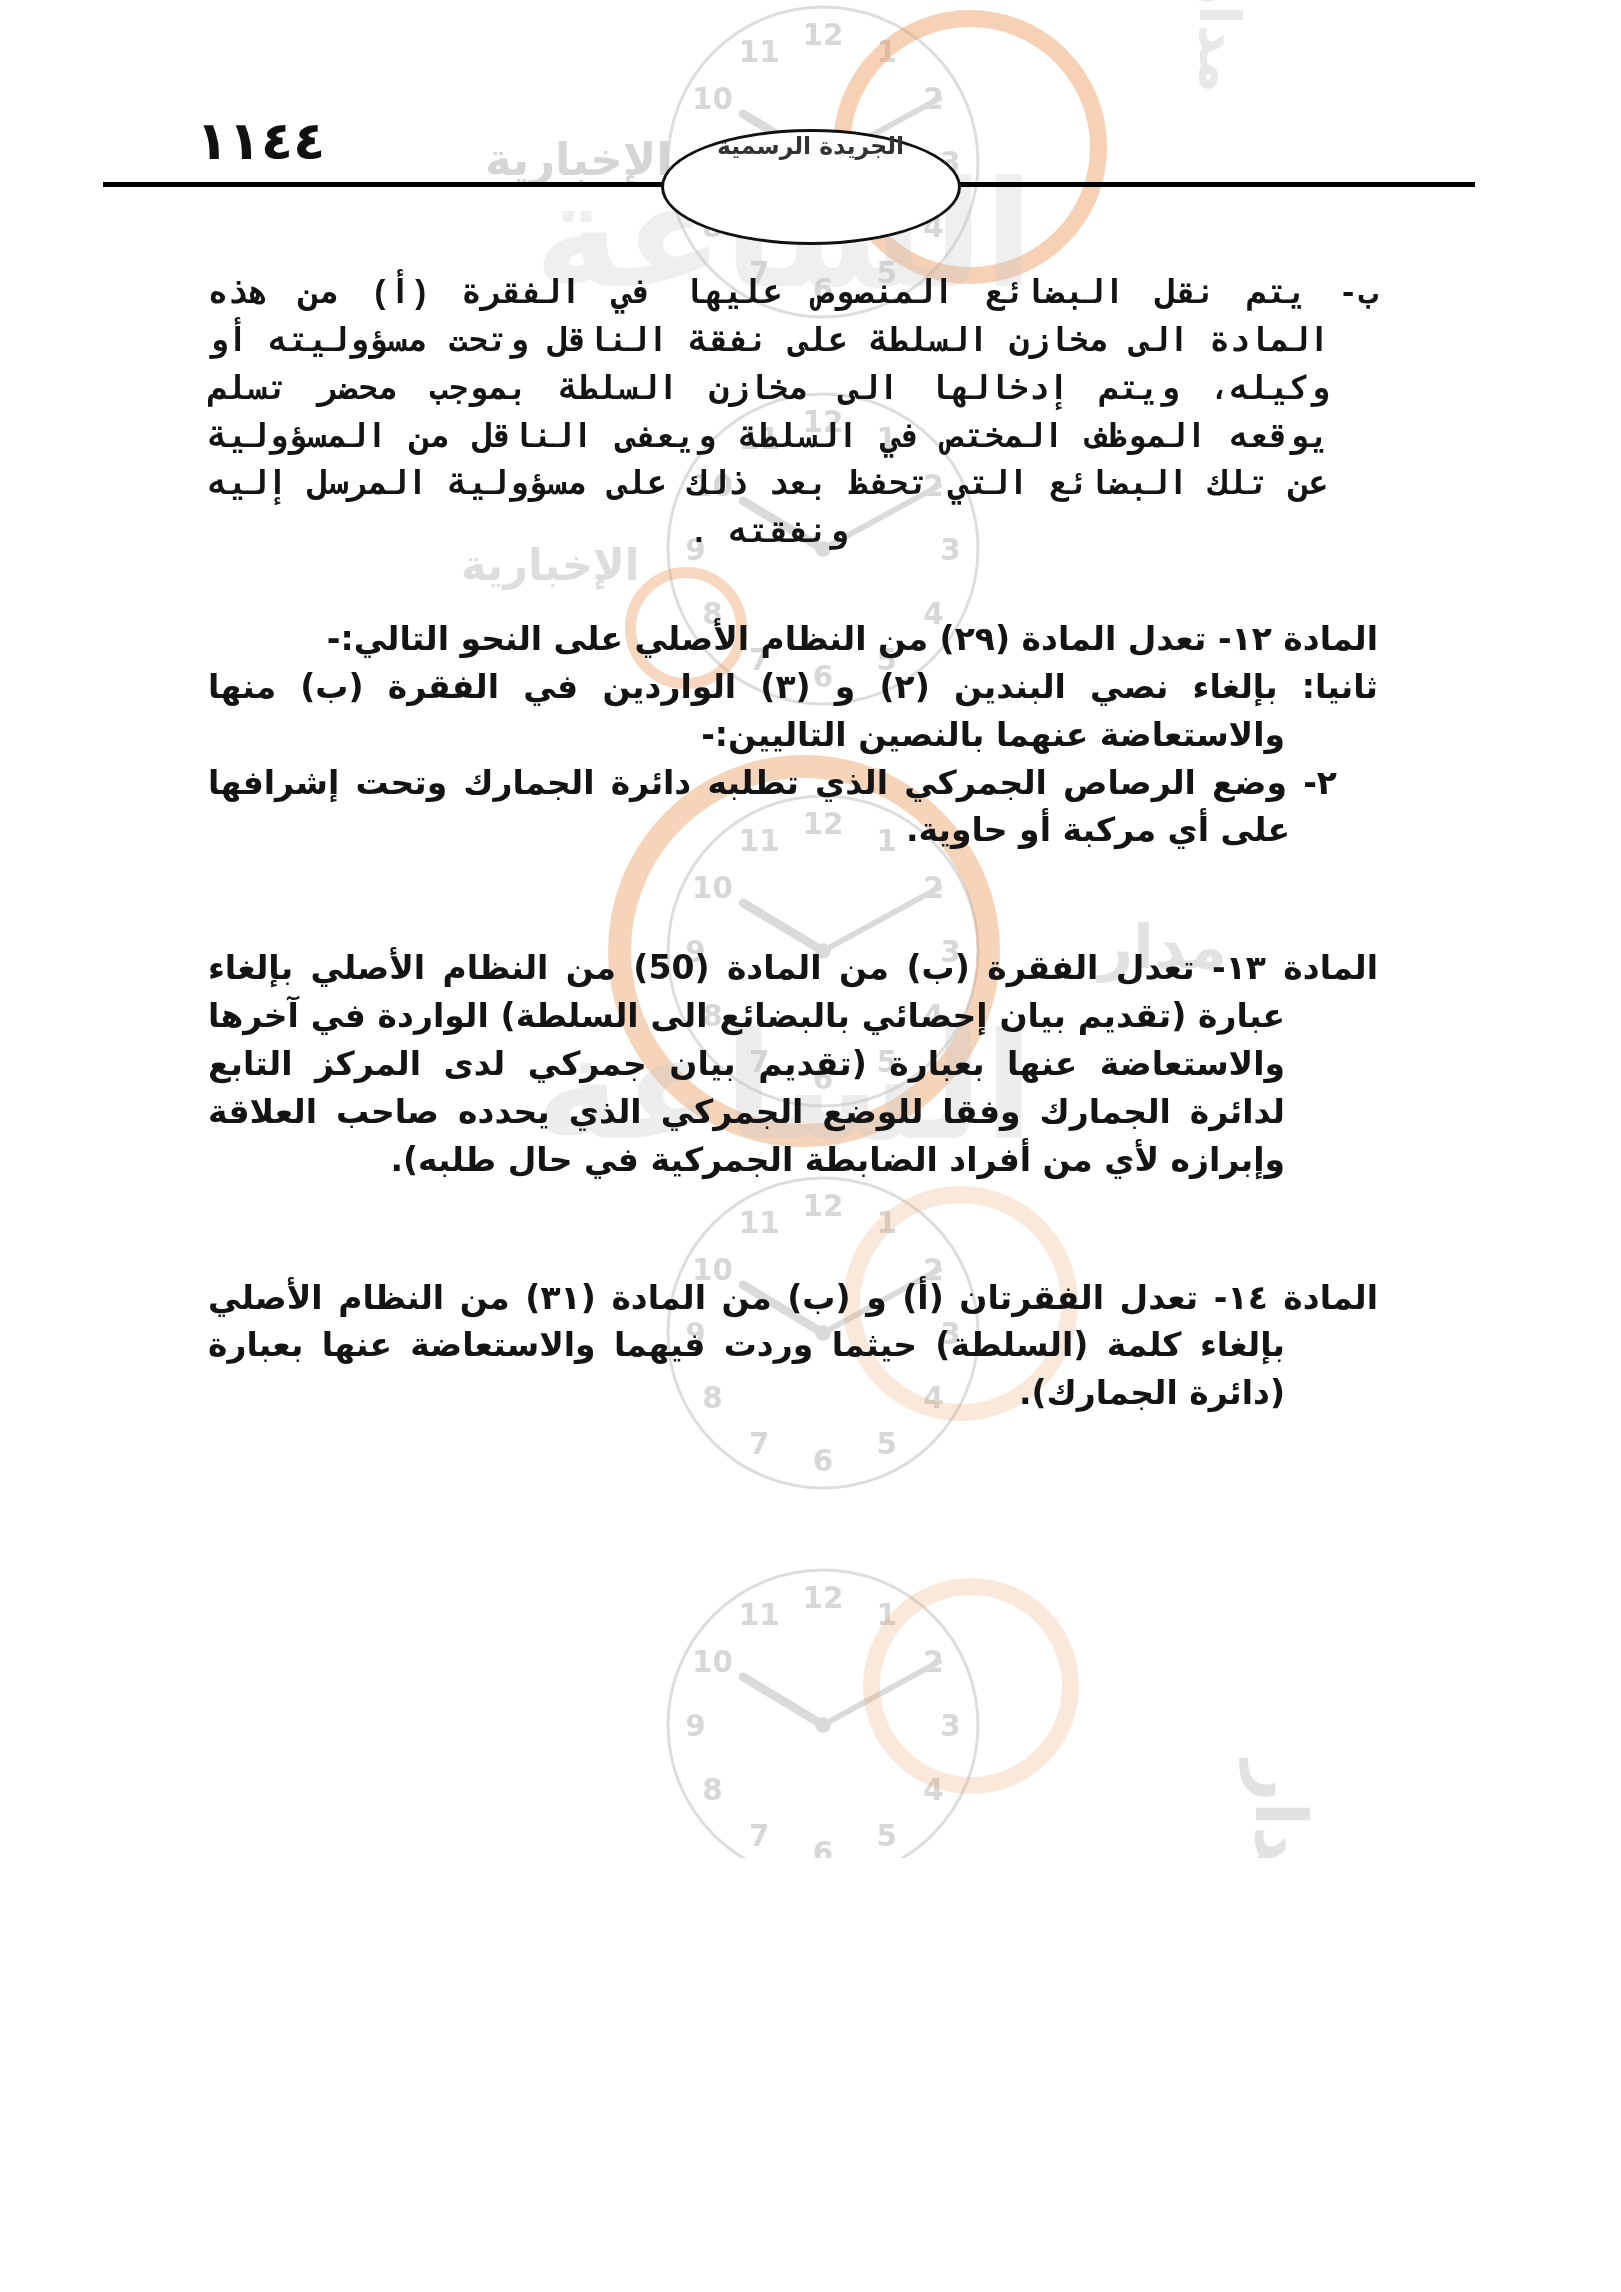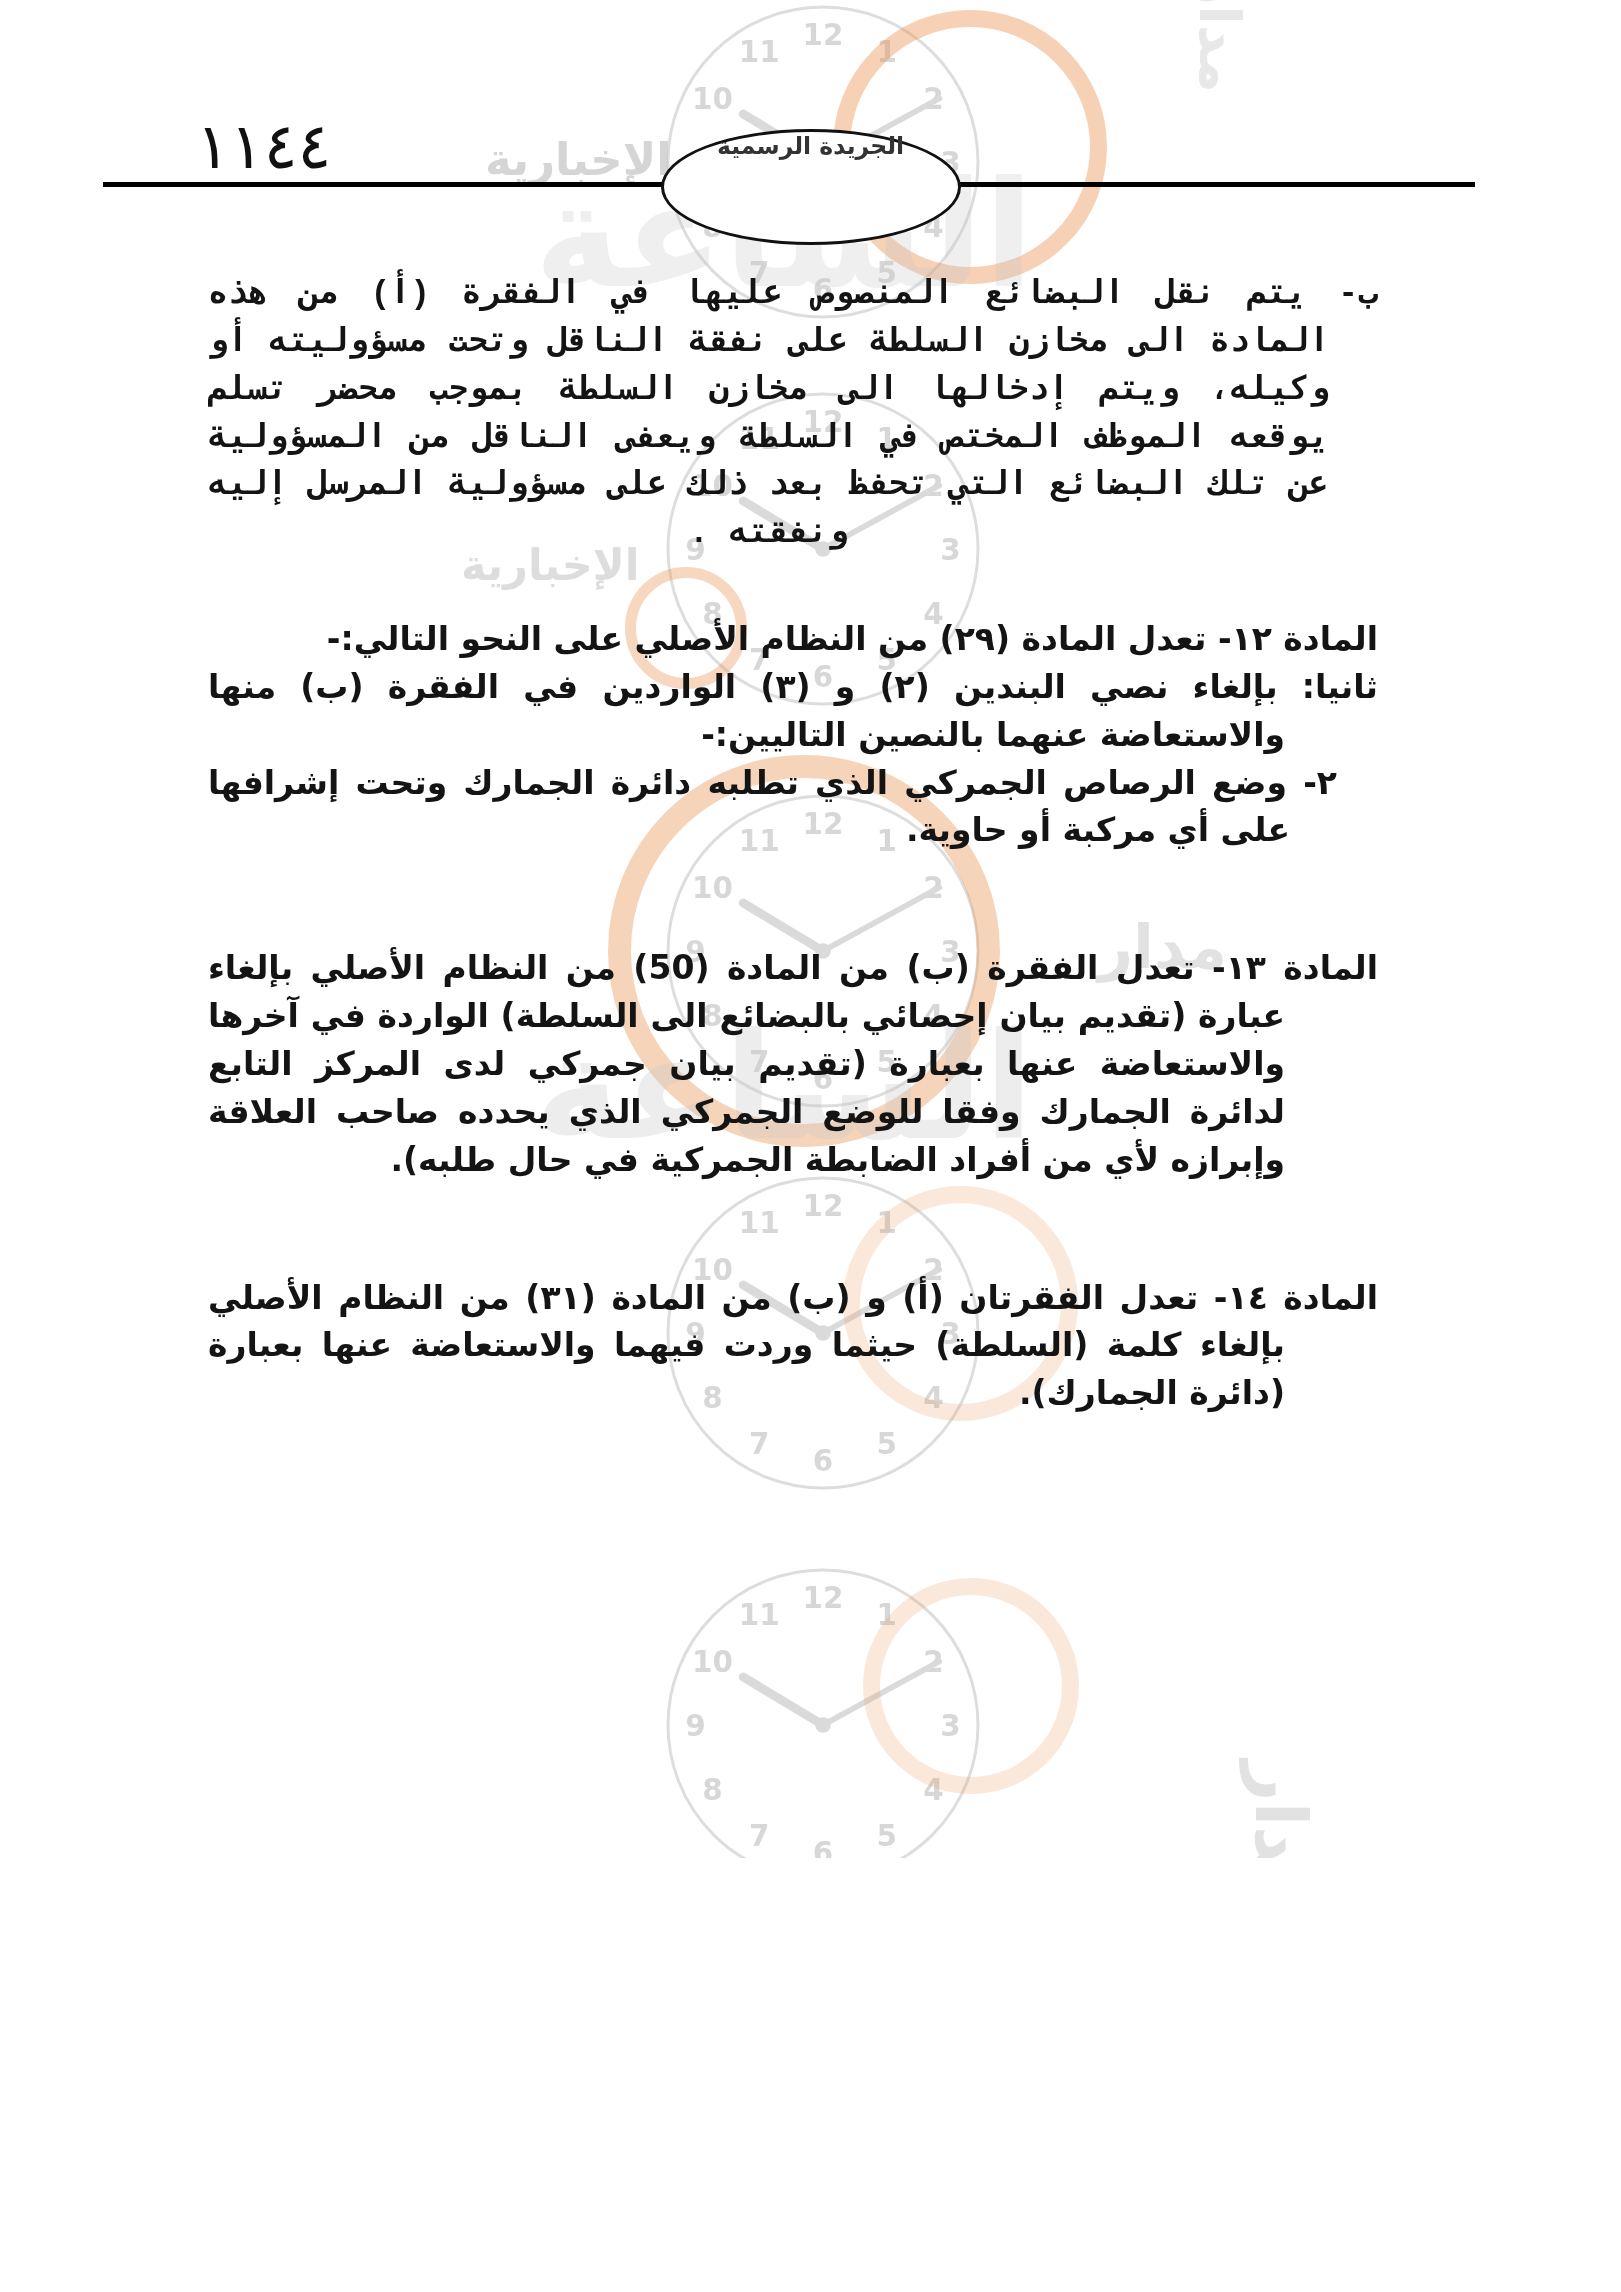--- a/index.html
+++ b/index.html
@@ -42,22 +42,22 @@
     line-height: 1;
   }
   .wm-vertical { transform: rotate(90deg); transform-origin: top right; }
 
   
   .header { position: absolute; top: 0; left: 0; right: 0; height: 255px; z-index: 2; }
   .page-number {
     position: absolute;
     left: 196px;
     top: 110px;
-    font-size: 63px;
-    font-weight: 400;
+    font-size: 53px;
+    font-weight: 700;
     color: #111111;
     letter-spacing: 3.9px;
   }
   .header-rule {
     position: absolute;
     top: 182px;
     left: 103px;
     width: 1372px;
     height: 4.9px;
     background: #000000;

